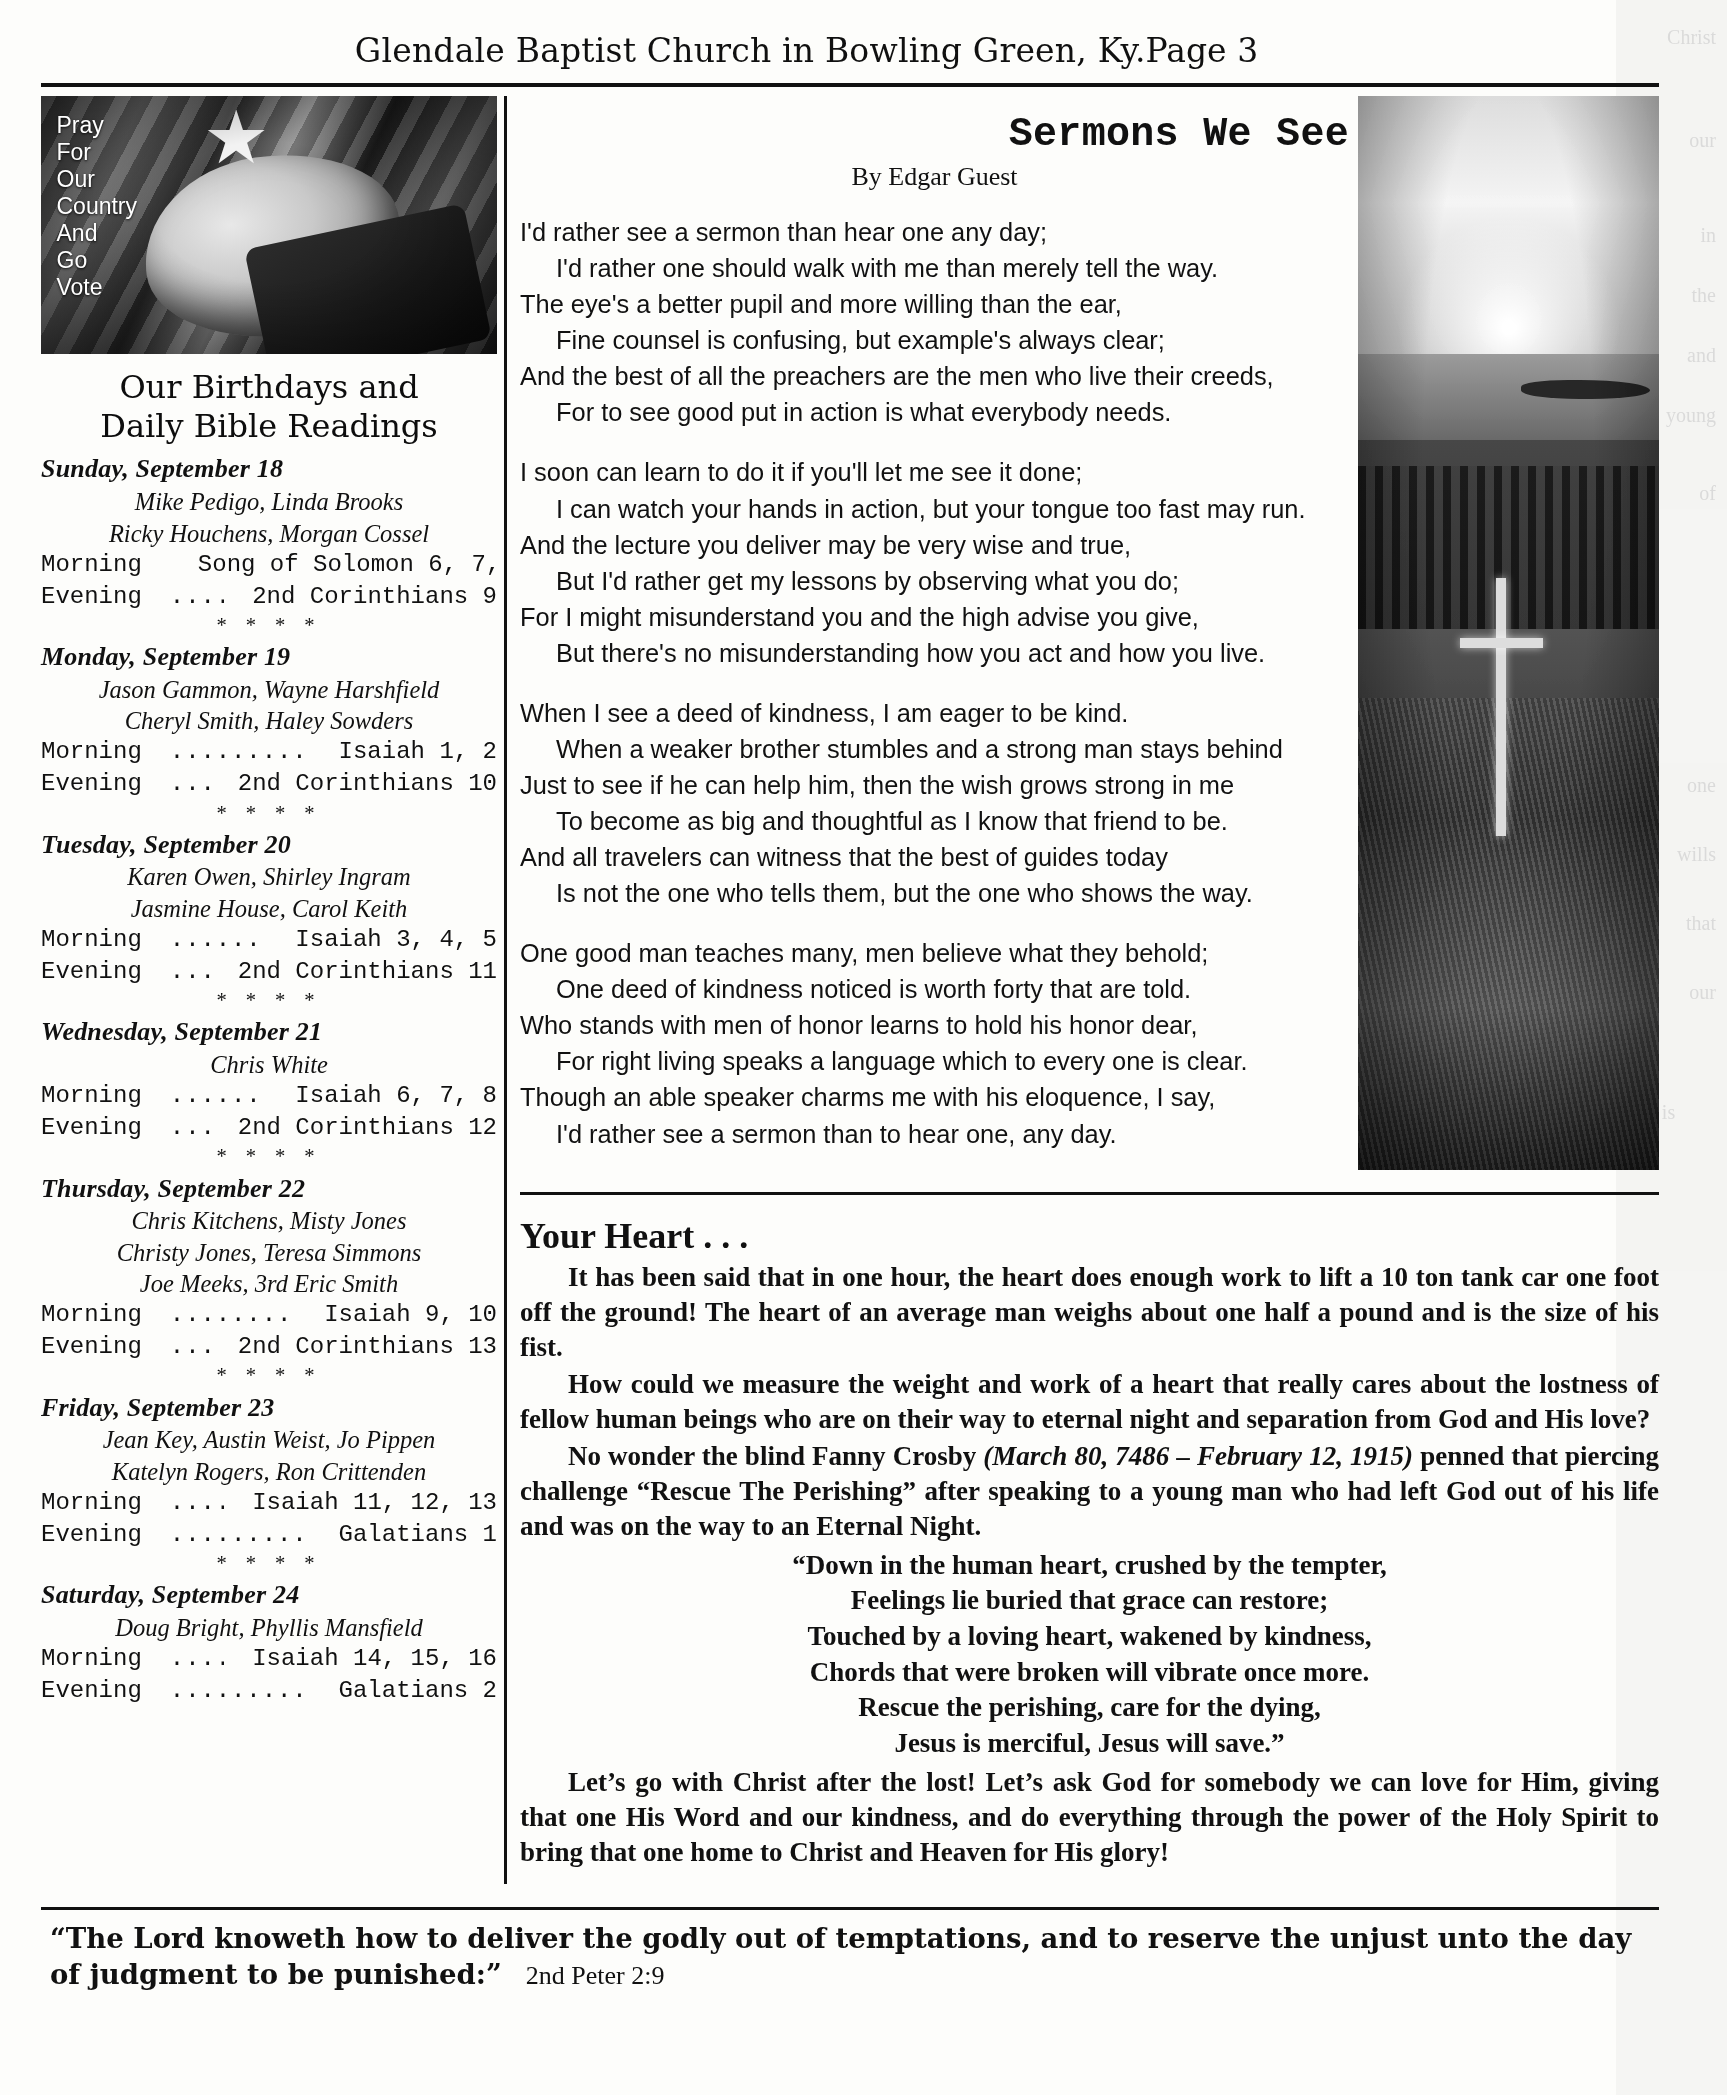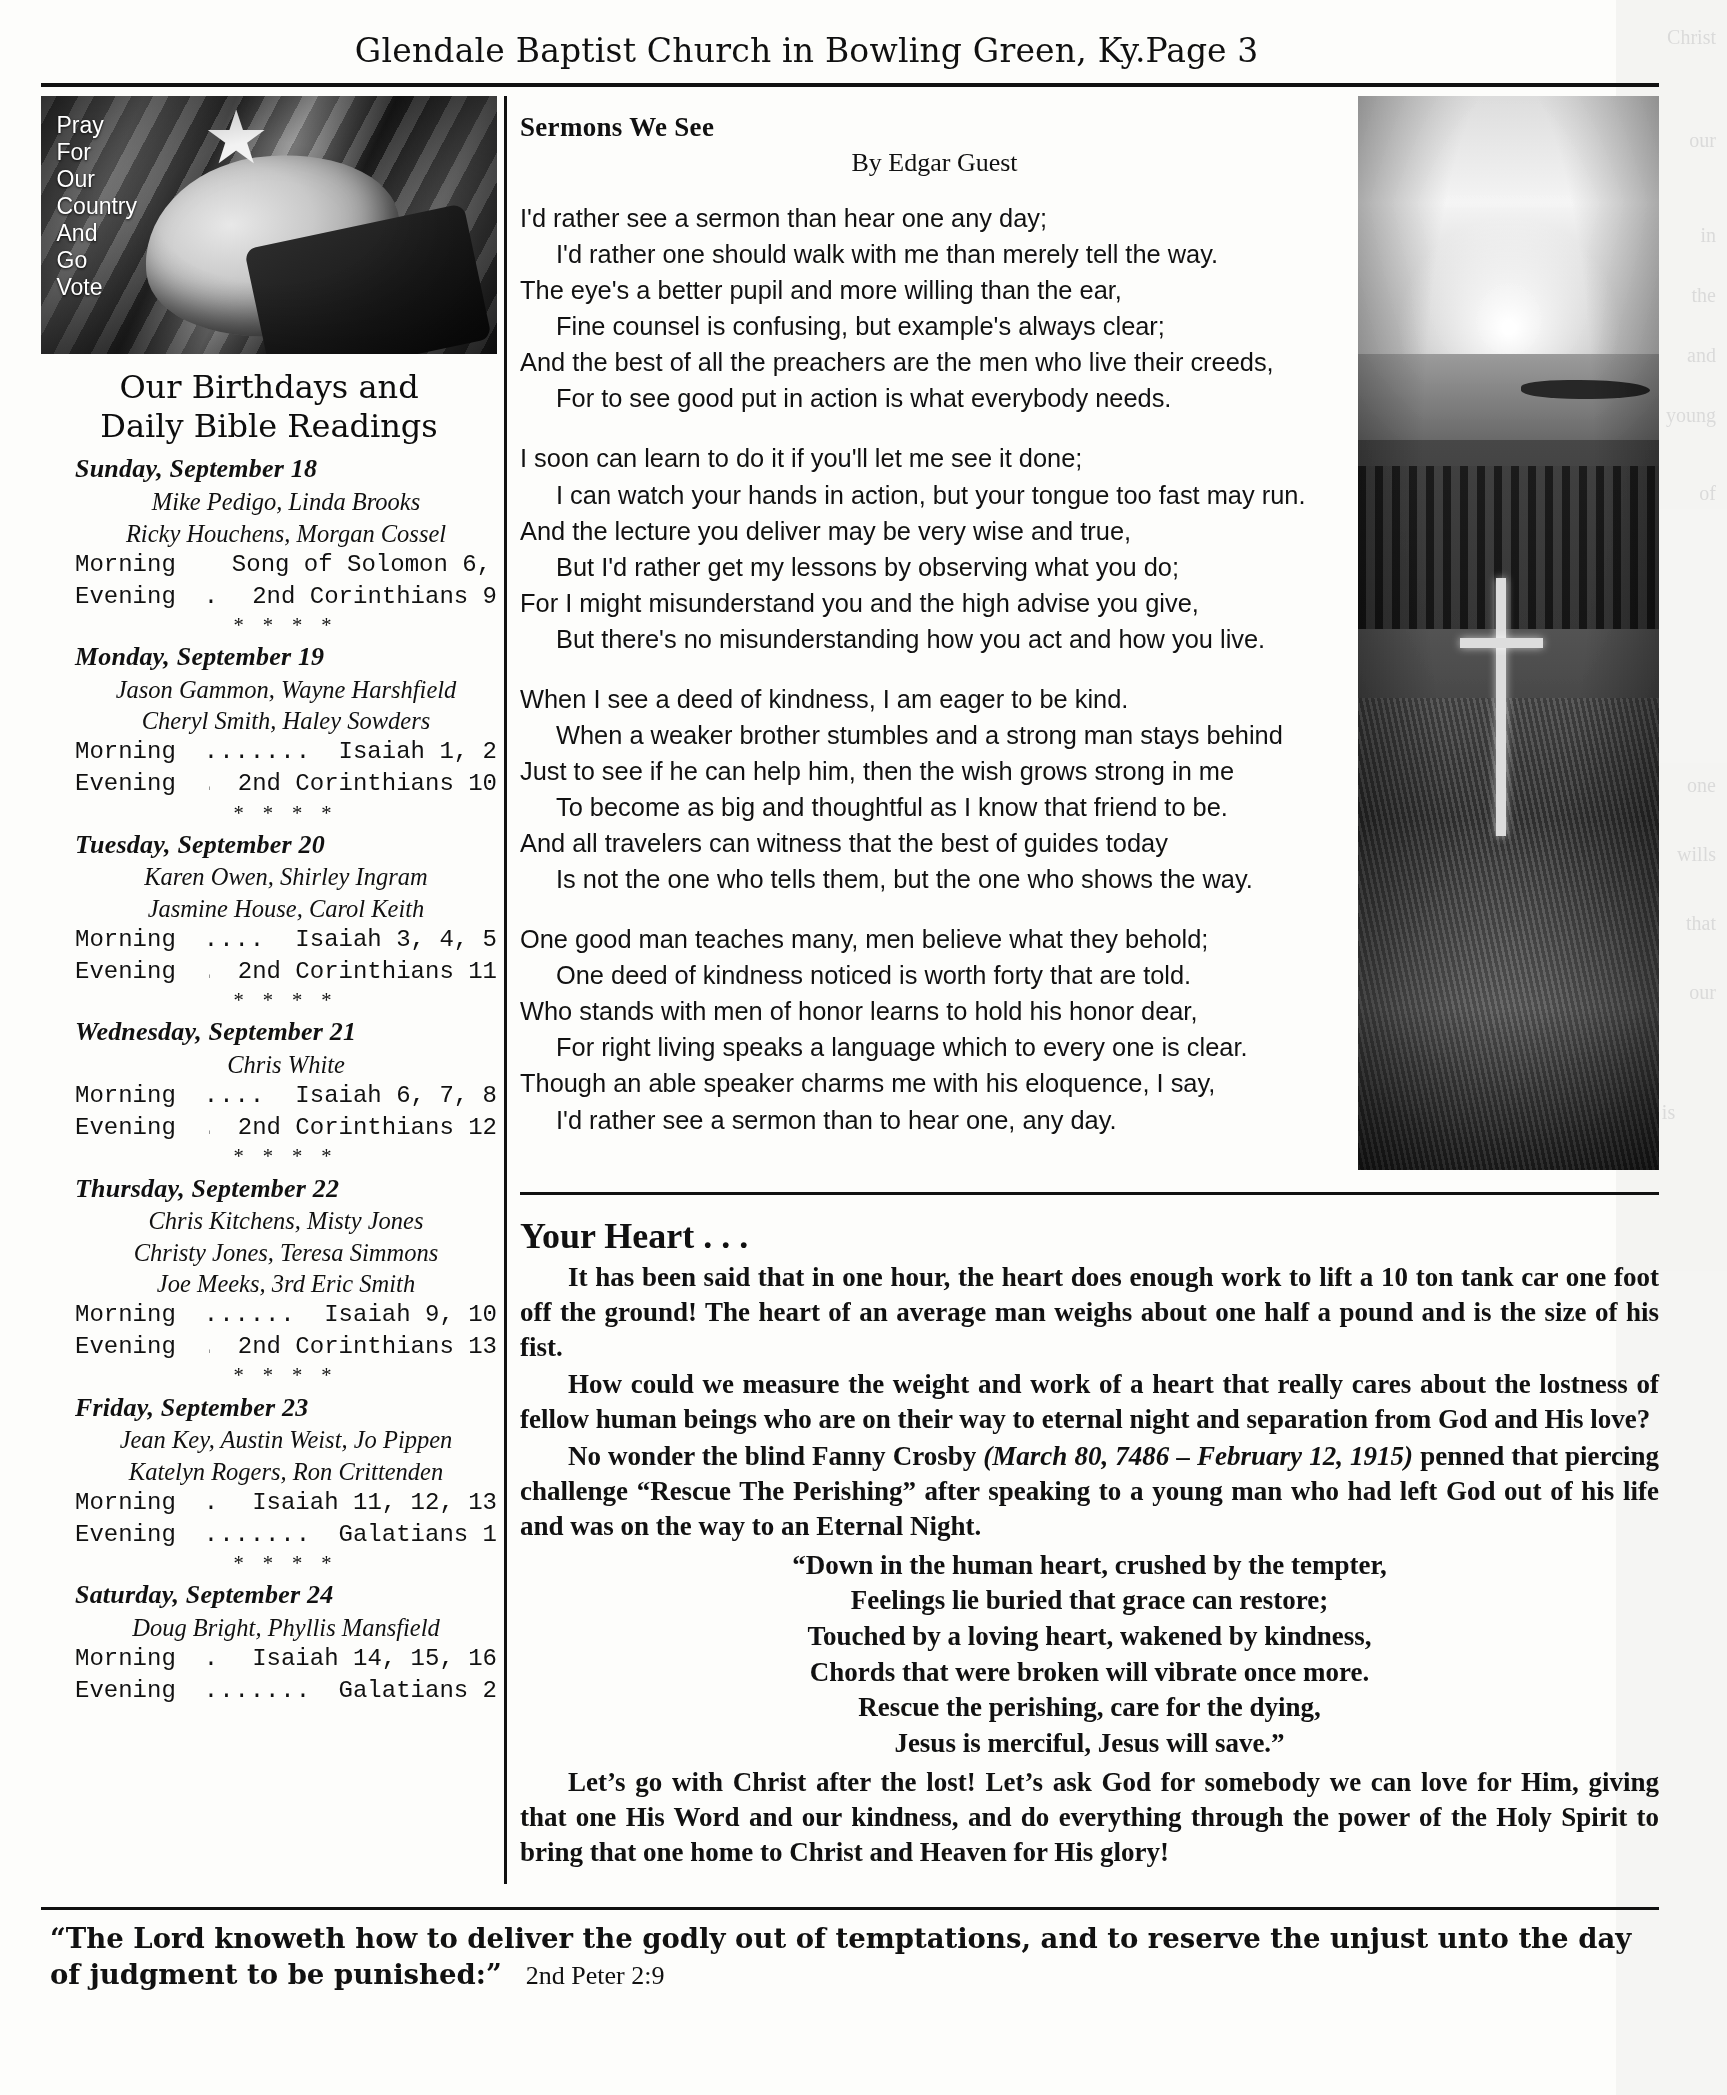--- a/index.html
+++ b/index.html
@@ -141,21 +141,21 @@
   }
   .birthday-heading {
     text-align: center;
     font-family: "DejaVu Serif", serif;
     font-size: 32px;
     line-height: 1.22;
     margin-top: 13.8px;
     margin-bottom: 6.9px;
     color: #0d0d0d;
   }
-  .daylist { margin-top: 8.6px; margin-left: 34px; }
+  .daylist { margin-top: 8.6px; }
   .day-block { margin-bottom: 1.7px; }
   .day-title {
     font-family: "Liberation Serif", serif;
     font-weight: bold;
     font-style: italic;
     font-size: 26px;
     margin-bottom: 1.7px;
     letter-spacing: 0.2px;
   }
   .day-names {
@@ -200,24 +200,24 @@
   }
 
   
   .main {
     position: absolute;
     left: 520px;
     top: 96px;
     width: 1139px;
   }
   .poem-title {
-    text-align: left;
-    font-family: Liberation Serif, serif;
+    text-align: right;
+    font-family: Liberation Mono, monospace;
     font-weight: bold;
-    font-size: 27px;
+    font-size: 40px;
     margin: 15.5px 0 5.2px 0;
     letter-spacing: 0.3px;
     padding-right: 310px;
   }
   .poem-author {
     text-align: center;
     font-family: "Liberation Serif", serif;
     font-size: 26px;
     margin-bottom: 22.4px;
     padding-right: 310px;

